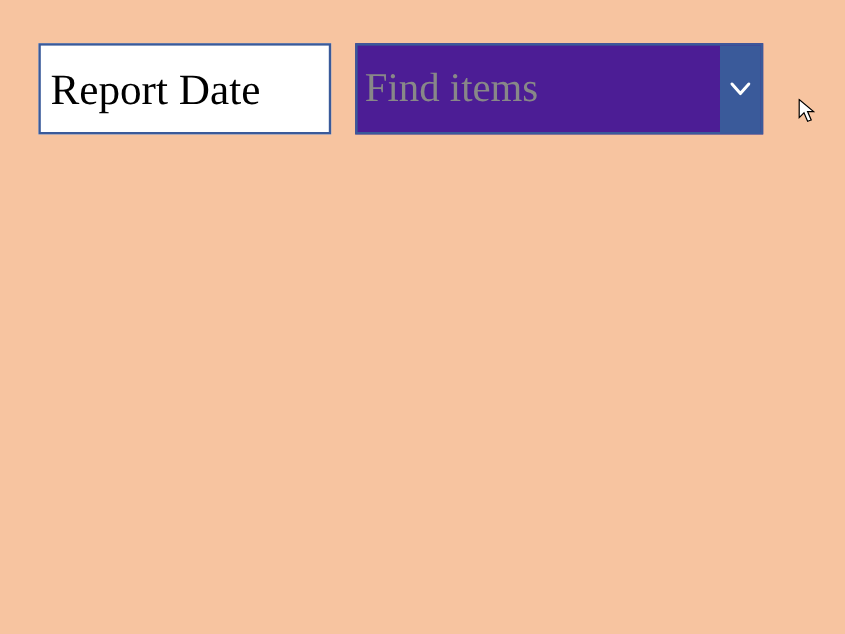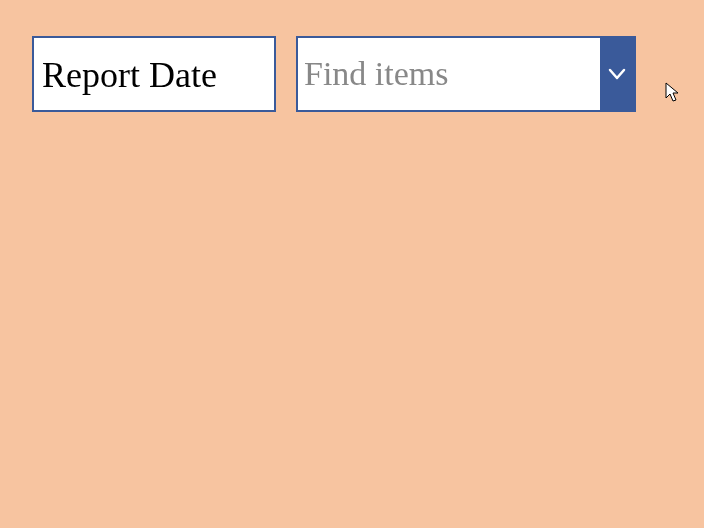--- a/index.html
+++ b/index.html
@@ -28,21 +28,21 @@
       width: 244px;
       height: 76px;
       display: flex;
       align-items: flex-end;
     }
     .dropdown {
       display: flex;
       width: 340px;
       height: 76px;
       border: 2px solid #3a5a9a;
-      background: #ffffff;
+      background: #4c1d95;
     }
     .dropdown-input {
       flex: 1;
       padding: 14px 6px;
       font-size: 34px;
       color: #888888;
       display: flex;
       align-items: center;
       font-family: Georgia, 'Times New Roman', serif;
     }

